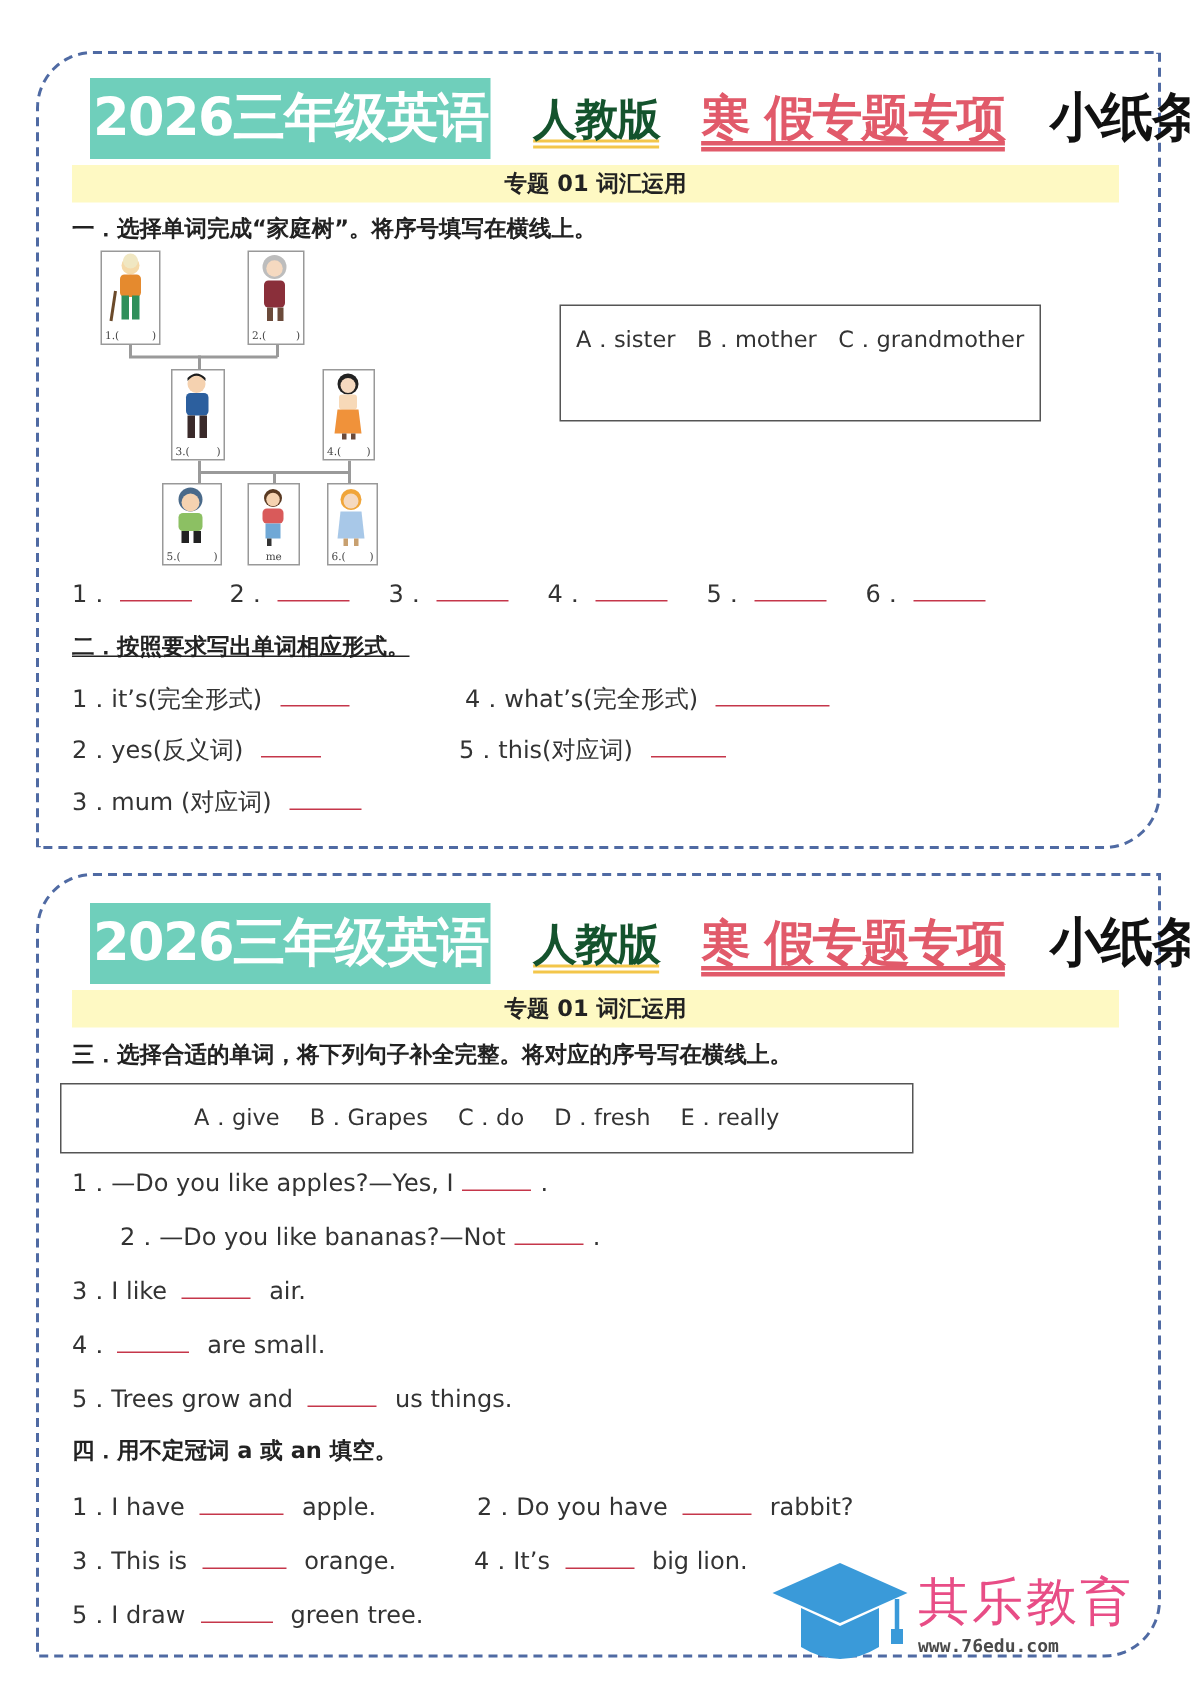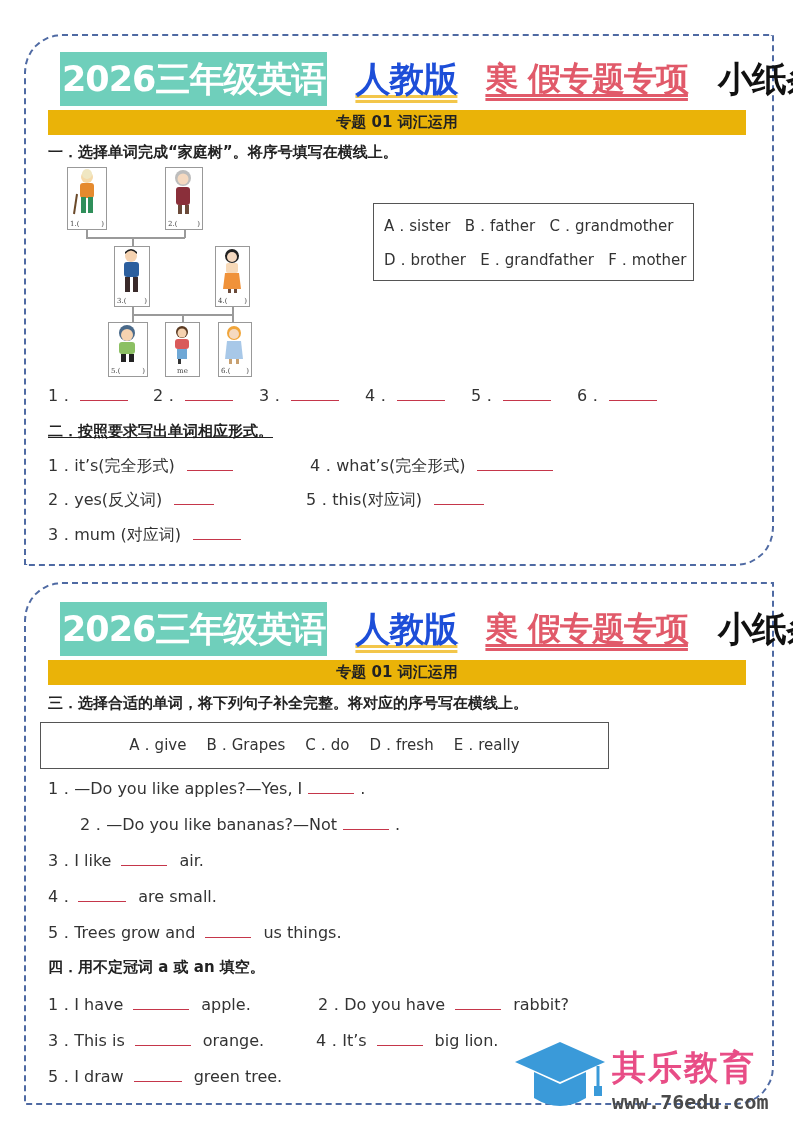--- a/index.html
+++ b/index.html
@@ -6,39 +6,39 @@
   body { width:793px; height:1122px; background:#ffffff; position:relative; overflow:hidden;
          font-family:"DejaVu Sans","Liberation Sans",sans-serif; color:#222; }
   .abs { position:absolute; }
   .card { position:absolute; left:24px; width:750px; border:2.5px dashed #4f6aa3;
           border-radius:38px 0 38px 0; box-sizing:border-box; }
   .card1 { top:34px; height:532px; }
   .card2 { top:582px; height:523px; }
   .title-row { position:absolute; left:60px; height:54px; display:flex; align-items:center; white-space:nowrap;gap:28px; }
   .title-teal { background:#6fcfbb; color:#fff; font-size:35px; font-weight:bold; height:54px;
                 line-height:54px; padding:0 2px 0 2px; letter-spacing:-1px; }
-  .title-yellow { color:#1d4ed8; font-size:35px; font-weight:bold; line-height:54px; letter-spacing:-1px;
+  .title-yellow { color:#14532d; font-size:29px; font-weight:bold; line-height:54px; letter-spacing:-1px;
                   text-decoration:underline double #f3c64a; text-underline-offset:4px; }
   .title-red { color:#e15a6a; font-size:33px; font-weight:bold; line-height:54px; letter-spacing:-1px;
                text-decoration:underline double #e15a6a; text-underline-offset:4px; }
   .title-black { color:#111; font-size:35px; font-weight:bold; line-height:54px; letter-spacing:-1px; margin-left:2px; }
-  .subbar { position:absolute; left:48px; width:698px; height:25px; background:#eab308;
+  .subbar { position:absolute; left:48px; width:698px; height:25px; background:#fef9c3;
             text-align:center; font-size:15px; font-weight:bold; line-height:25px; color:#222; }
   .sec-head { position:absolute; left:48px; font-size:15px; font-weight:bold; color:#222; white-space:nowrap; }
   .line { position:absolute; font-size:16px; color:#333; white-space:nowrap; font-family:"DejaVu Sans","Liberation Sans",sans-serif; }
   .blank { display:inline-block; border-bottom:1.5px solid #c5364a; height:14px; vertical-align:baseline; margin:0 6px; }
   .optbox { position:absolute; border:1.5px solid #555; box-sizing:border-box; background:#fff; }
   .opt { font-size:15px; color:#333; white-space:nowrap; }
   .fig { position:absolute; border:1.5px solid #999; background:#fff; box-sizing:border-box; }
   .fig .lbl { position:absolute; bottom:1px; left:2px; right:2px; font-size:7px; color:#444;
               font-family:"DejaVu Serif",serif; display:flex; justify-content:space-between; }
   .fig .lbl.center { justify-content:center; }
   .tree-line { position:absolute; background:#9a9a9a; }
-  .logo-text { position:absolute; left:612px; top:1045px; font-size:34px; font-weight:bold; color:#e84d86; letter-spacing:2px; white-space:nowrap; }
-  .logo-url { position:absolute; left:612px; top:1090px; font-size:20px; font-weight:bold; color:#4a4a4a; letter-spacing:0px; white-space:nowrap; font-family:"DejaVu Sans Mono","Liberation Mono",monospace; }
+  .logo-text { position:absolute; left:612px; top:1045px; font-size:34px; font-weight:normal; color:#e84d86; letter-spacing:2px; white-space:nowrap; }
+  .logo-url { position:absolute; left:612px; top:1090px; font-size:12px; font-weight:bold; color:#4a4a4a; letter-spacing:0px; white-space:nowrap; font-family:"DejaVu Sans Mono","Liberation Mono",monospace; }
 </style>
 </head>
 <body>
 
 <div class="card card1"></div>
 
 <div class="title-row" style="top:52px;">
   <span class="title-teal">2026三年级英语</span>
   <span class="title-yellow">人教版</span>
   <span class="title-red">寒 假专题专项</span>
@@ -155,27 +155,22 @@
     <div class="lbl">
         <span>6.(</span>
         <span>)</span>
       </div>
   </div>
 </div>
 
 <div class="optbox" style="left:373px; top:203px; width:321px; height:78px;">
   <div class="abs opt" style="left:10px; top:13px;">
     <span>A．sister</span>&nbsp;&nbsp;
-    <span>B．father</span>&nbsp;&nbsp;
+    <span>B．mother</span>&nbsp;&nbsp;
     <span>C．grandmother</span>
-  </div>
-  <div class="abs opt" style="left:10px; top:47px;">
-    <span>D．brother</span>&nbsp;&nbsp;
-    <span>E．grandfather</span>&nbsp;&nbsp;
-    <span>F．mother</span>
   </div>
 </div>
 
 <div class="line" style="left:48px; top:386px;"><span>1．</span><span class="blank" style="width:48px;"></span></div>
 <div class="line" style="left:153px; top:386px;"><span>2．</span><span class="blank" style="width:48px;"></span></div>
 <div class="line" style="left:259px; top:386px;"><span>3．</span><span class="blank" style="width:48px;"></span></div>
 <div class="line" style="left:365px; top:386px;"><span>4．</span><span class="blank" style="width:48px;"></span></div>
 <div class="line" style="left:471px; top:386px;"><span>5．</span><span class="blank" style="width:48px;"></span></div>
 <div class="line" style="left:577px; top:386px;"><span>6．</span><span class="blank" style="width:48px;"></span></div>
 

